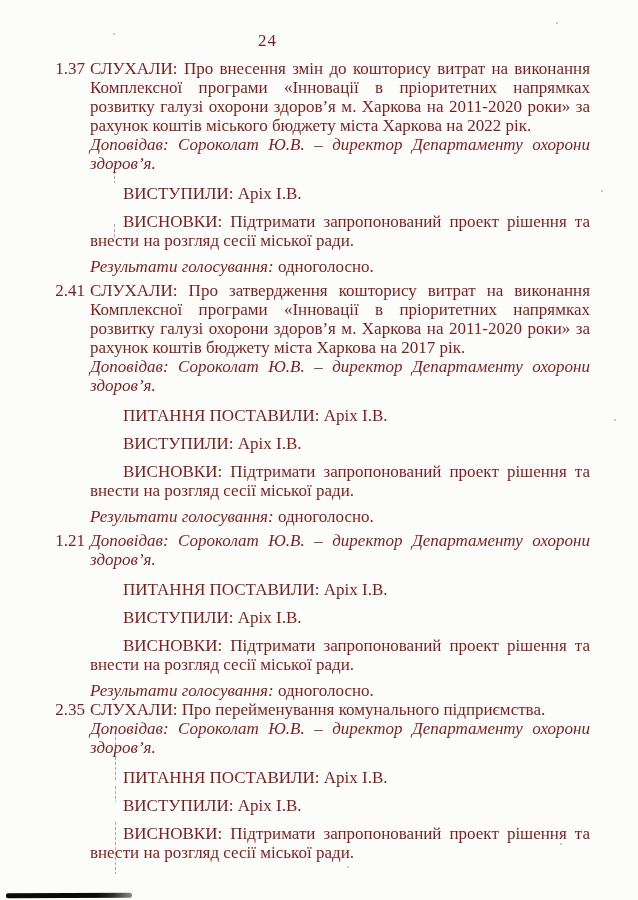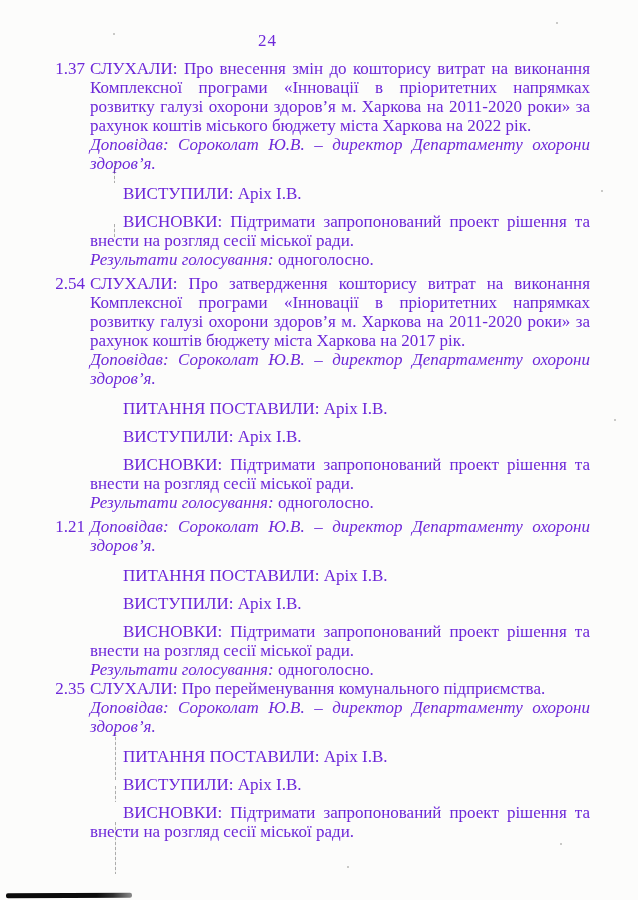--- a/index.html
+++ b/index.html
@@ -3,21 +3,21 @@
 <meta charset="utf-8">
 <style>
   html, body { margin: 0; padding: 0; background: #e8e8e8; }
   .page {
     position: relative;
     width: 638px;
     height: 900px;
     background: #fcfcfb;
     overflow: hidden;
     font-family: "Liberation Serif", "DejaVu Serif", serif;
-    color: #6d28d9;
+    color: #7f1d1d;
     font-size: 17px;
     line-height: 19px;
   }
   .page-number {
     position: absolute;
     top: 31px;
     left: 258px;
     font-size: 17px;
     letter-spacing: 1px;
   }
@@ -34,21 +34,21 @@
     left: -49px;
     top: 0;
     width: 44px;
     text-align: right;
   }
   p { margin: 0; text-align: justify; }
   .sluhaly { margin-bottom: 0; }
   .dopovidav { font-style: italic; margin-bottom: 11px; }
   .p-indent { text-indent: 33px; margin-bottom: 9px; }
   .vysnovky { margin-bottom: 0; }
-  .rezultaty { margin-bottom: 0; text-align: left; }
+  .rezultaty { margin-top: 7px; margin-bottom: 0; text-align: left; }
   .rezultaty .lbl-italic { font-style: italic; }
   
   .vline {
     position: absolute;
     width: 1px;
     background: repeating-linear-gradient(
       to bottom,
       rgba(75,75,75,0.45) 0 3px,
       rgba(75,75,75,0.08) 3px 5px
     );
@@ -82,21 +82,21 @@
     <section class="item">
       <div class="item-num">1.37</div>
       <p class="sluhaly"><span>СЛУХАЛИ:</span> <span>Про внесення змін до кошторису витрат на виконання Комплексної програми «Інновації в пріоритетних напрямках розвитку галузі охорони здоров’я м. Харкова на 2011-2020 роки» за рахунок коштів міського бюджету міста Харкова на 2022 рік.</span></p>
       <p class="dopovidav">Доповідав: Сороколат Ю.В. – директор Департаменту охорони здоров’я.</p>
       <p class="p-indent"><span>ВИСТУПИЛИ:</span> <span>Аріх І.В.</span></p>
       <p class="p-indent vysnovky"><span>ВИСНОВКИ:</span> <span>Підтримати запропонований проект рішення та внести на розгляд сесії міської ради.</span></p>
       <p class="rezultaty"><span class="lbl-italic">Результати голосування:</span> <span>одноголосно.</span></p>
     </section>
 
     <section class="item">
-      <div class="item-num">2.54</div>
+      <div class="item-num">2.41</div>
       <p class="sluhaly"><span>СЛУХАЛИ:</span> <span>Про затвердження кошторису витрат на виконання Комплексної програми «Інновації в пріоритетних напрямках розвитку галузі охорони здоров’я м. Харкова на 2011-2020 роки» за рахунок коштів бюджету міста Харкова на 2017 рік.</span></p>
       <p class="dopovidav">Доповідав: Сороколат Ю.В. – директор Департаменту охорони здоров’я.</p>
       <p class="p-indent"><span>ПИТАННЯ ПОСТАВИЛИ:</span> <span>Аріх І.В.</span></p>
       <p class="p-indent"><span>ВИСТУПИЛИ:</span> <span>Аріх І.В.</span></p>
       <p class="p-indent vysnovky"><span>ВИСНОВКИ:</span> <span>Підтримати запропонований проект рішення та внести на розгляд сесії міської ради.</span></p>
       <p class="rezultaty"><span class="lbl-italic">Результати голосування:</span> <span>одноголосно.</span></p>
     </section>
 
     <section class="item tight">
       <div class="item-num">1.21</div>

